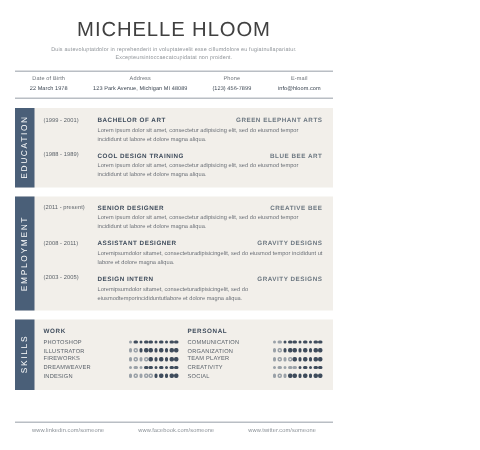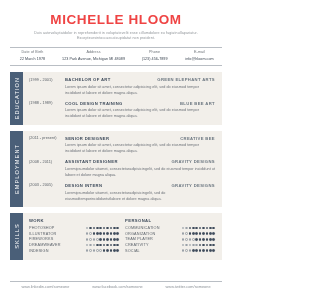--- a/index.html
+++ b/index.html
@@ -25,22 +25,22 @@
   }
 
   
   .header {
     padding: 10px 14px 0 14px;
     text-align: center;
   }
   .name {
     font-size: 13.5px;
     letter-spacing: 0.6px;
-    font-weight: bold;
-    color: #ef4444;
+    font-weight: normal;
+    color: #404040;
     line-height: 1.1;
     margin-top: 3px;
   }
   .tagline {
     margin-top: 3px;
     font-size: 3.6px;
     line-height: 1.55;
     color: #8e9398;
     letter-spacing: 0.12px;
     padding: 0 6px;

